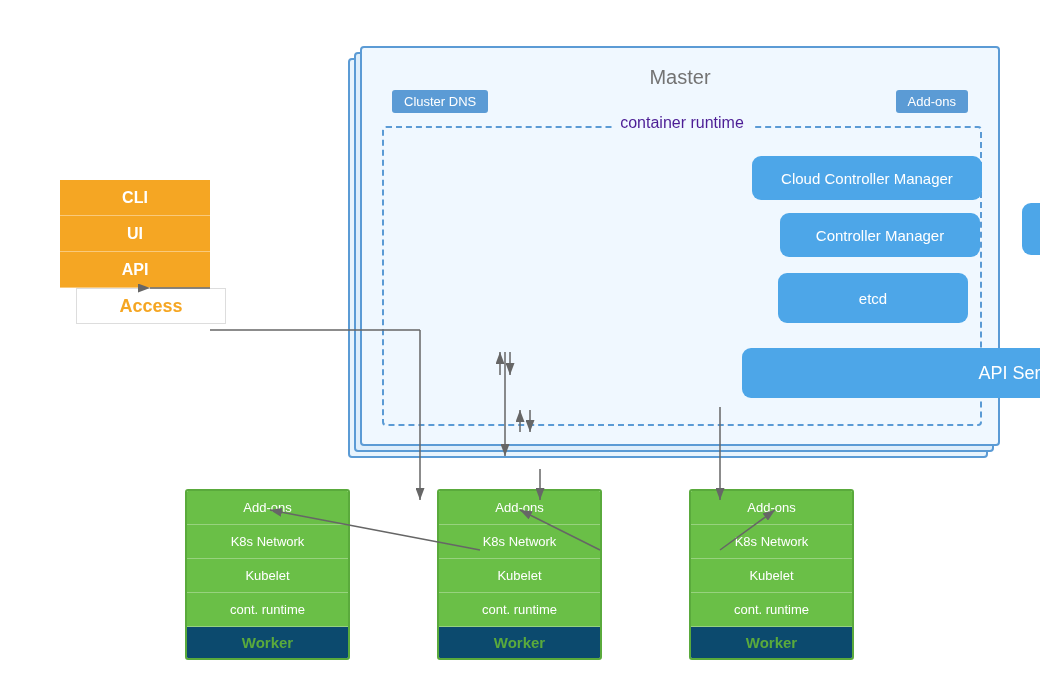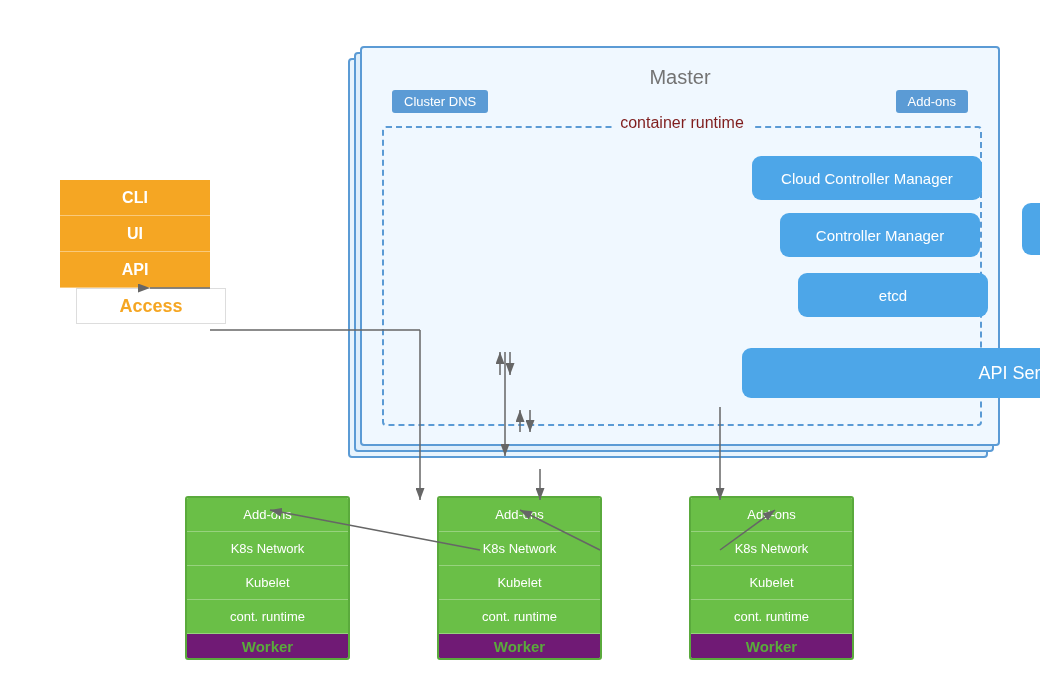--- a/index.html
+++ b/index.html
@@ -84,21 +84,21 @@
       background: rgba(240,248,255,0.5);
       border-radius: 4px;
     }
     .container-runtime-label {
       position: absolute;
       top: -14px;
       left: 50%;
       transform: translateX(-50%);
       background: #f0f8ff;
       padding: 0 8px;
-      color: #7f1d1d;
+      color: #4c1d95;
       font-size: 16px;
     }
 
     
     .blue-box {
       position: absolute;
       background: #4da6e8;
       color: white;
       border-radius: 9px;
       display: flex;
@@ -121,23 +121,23 @@
       height: 44px;
     }
     .box-scheduler {
       top: 155px;
       left: 660px;
       width: 120px;
       height: 52px;
     }
     .box-etcd {
       top: 225px;
-      left: 436px;
+      left: 416px;
       width: 190px;
-      height: 44px;
+      height: 50px;
     }
     .box-api-server {
       top: 300px;
       left: 380px;
       width: 560px;
       height: 50px;
       font-size: 18px;
     }
 
     
@@ -190,22 +190,22 @@
       background: #6abf47;
       color: white;
       display: flex;
       align-items: center;
       justify-content: center;
       font-size: 13px;
       border-bottom: 1px solid rgba(255,255,255,0.3);
     }
     .worker-footer {
       width: 100%;
-      height: 24px;
-      background: #701a75;
+      height: 31px;
+      background: #0c4a6e;
       color: #5aaa3c;
       display: flex;
       align-items: center;
       justify-content: center;
       font-size: 15px;
       font-weight: bold;
     }
 
     .worker-left   { left: 185px; }
     .worker-center { left: 437px; }

